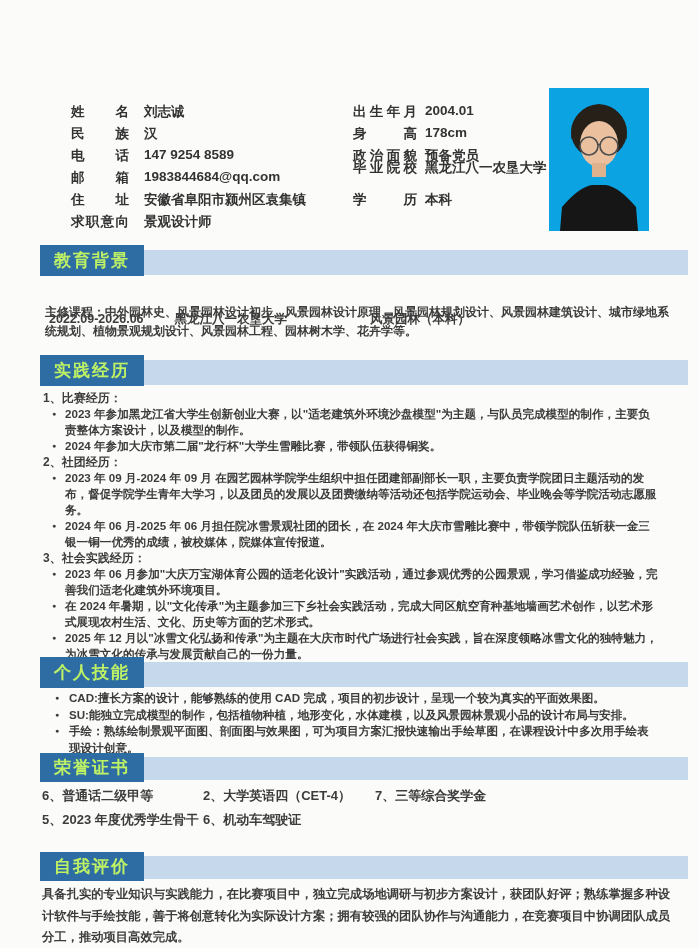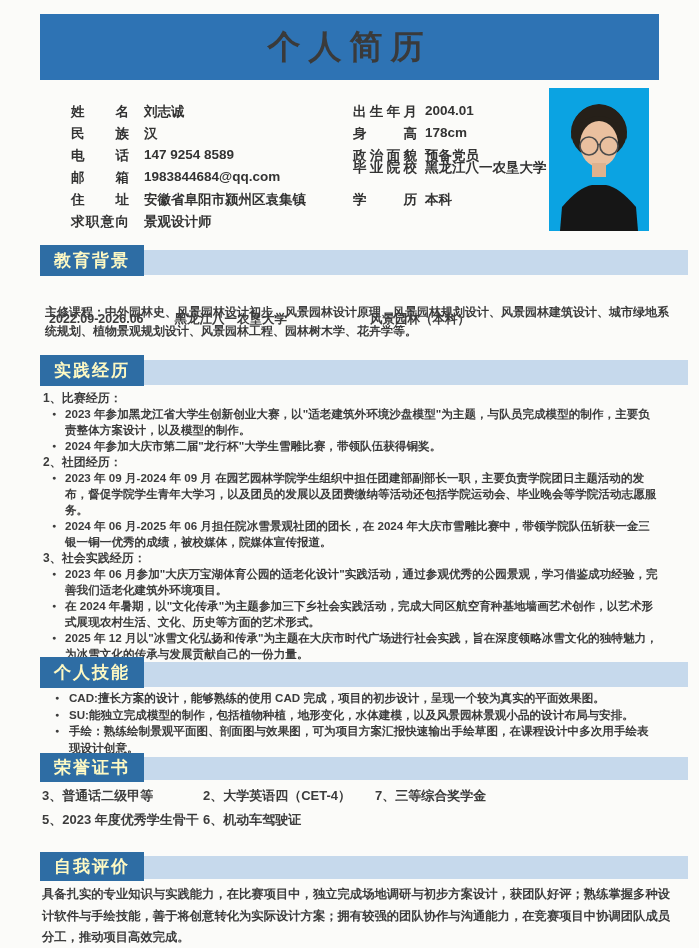--- a/index.html
+++ b/index.html
@@ -14,21 +14,21 @@
   .banner-title{font-size:33px;color:#3a3a3a;letter-spacing:8px;}
   
   .info-row{position:absolute;font-size:13.5px;white-space:nowrap;color:#333;margin-left:16px;}
   .lab{display:inline-block;text-align:justify;text-align-last:justify;vertical-align:top;}
   .lab-l{width:58px;margin-right:15px;}
   .lab-r{width:64px;margin-right:8px;}
   .photo{position:absolute;left:549px;top:88px;width:100px;height:143px;}
   
   .sec-head{position:absolute;left:40px;width:648px;height:31px;}
   .sec-strip{position:absolute;left:0;right:0;top:5px;height:25px;background:#c6d9ec;}
-  .sec-box{position:absolute;left:0;top:0;height:31px;background:#2e6da4;color:#fef9c3;
+  .sec-box{position:absolute;left:0;top:0;height:31px;background:#2e6da4;color:#bef264;
            font-size:17px;line-height:31px;padding:0 14px;letter-spacing:2px;}
   
   .edu-line1{position:absolute;left:49px;top:284px;font-size:12.5px;white-space:nowrap;margin-top:27px;}
   .edu-period{display:inline-block;width:122px;}
   .edu-school{display:inline-block;width:192px;}
   .edu-courses{position:absolute;left:45px;top:303px;width:628px;font-size:12px;line-height:19px;}
   
   .practice-list{position:absolute;left:43px;top:390px;width:618px;font-size:11.6px;line-height:16px;}
   .p-heading{font-size:12px;}
   .bullet-item{display:flex;}
@@ -42,23 +42,20 @@
   .h-c2{position:absolute;left:161px;}
   .h-c3{position:absolute;left:333px;}
   
   .eval-text{position:absolute;left:42px;top:884px;width:628px;font-size:12.3px;line-height:21.5px;text-align:justify;}
 </style>
 </head>
 <body>
 
 <div class="page">
 
-  <div class="banner">
-    <span class="banner-title">个人简历</span>
-  </div>
 
   <div class="info-row" style="left:55px;top:103px;">
     <span class="lab lab-l">姓名</span><span>刘志诚</span>
   </div>
   <div class="info-row" style="left:55px;top:125px;">
     <span class="lab lab-l">民族</span><span>汉</span>
   </div>
   <div class="info-row" style="left:55px;top:147px;">
     <span class="lab lab-l">电话</span><span>147 9254 8589</span>
   </div>
@@ -169,21 +166,21 @@
       <span>手绘：熟练绘制景观平面图、剖面图与效果图，可为项目方案汇报快速输出手绘草图，在课程设计中多次用手绘表现设计创意。</span>
     </div>
   </div>
 
   <div class="sec-head" style="top:753px;height:29px;">
     <div class="sec-strip" style="top:4px;height:23px;"></div>
     <div class="sec-box" style="height:29px;line-height:29px;">荣誉证书</div>
   </div>
   <div class="honors">
     <div class="honor-row">
-      <span class="h-c1">3、普通话二级甲等</span>
+      <span class="h-c1">6、普通话二级甲等</span>
       <span class="h-c2">2、大学英语四（CET-4）</span>
       <span class="h-c3">7、三等综合奖学金</span>
     </div>
     <div class="honor-row">
       <span class="h-c1">5、2023 年度优秀学生骨干</span>
       <span class="h-c2">6、机动车驾驶证</span>
     </div>
   </div>
 
   <div class="sec-head" style="top:852px;height:29px;">

